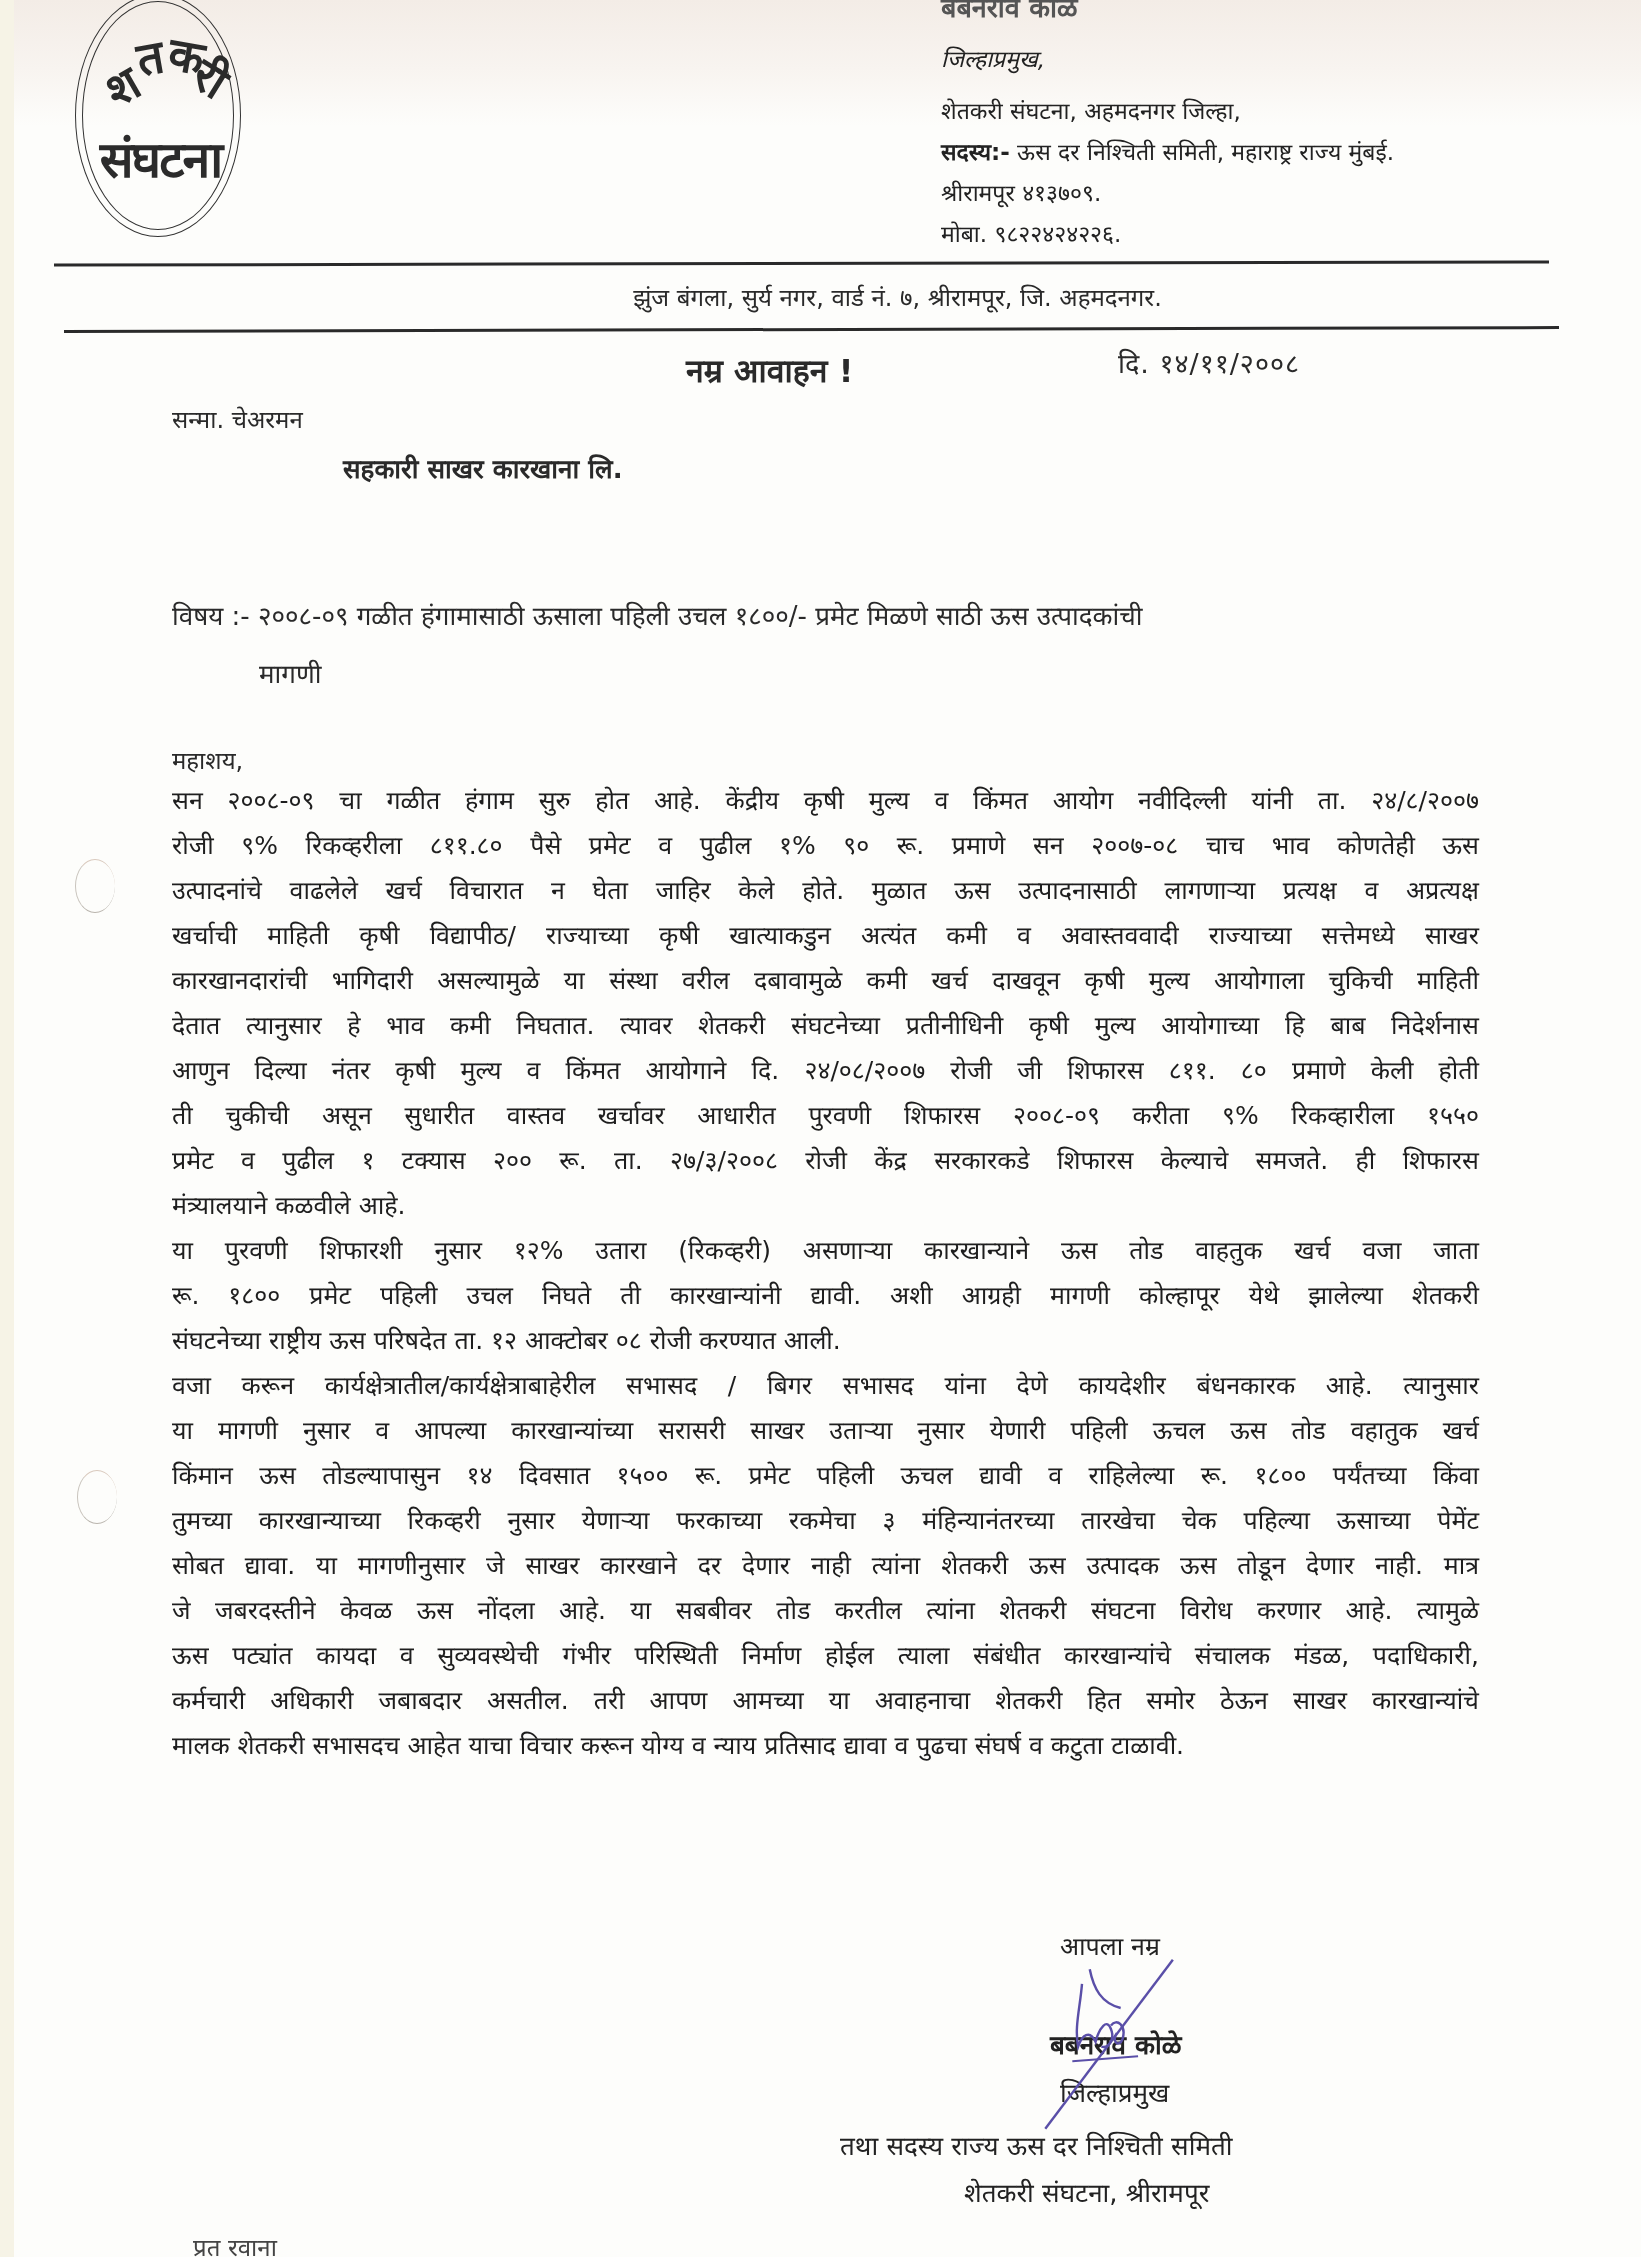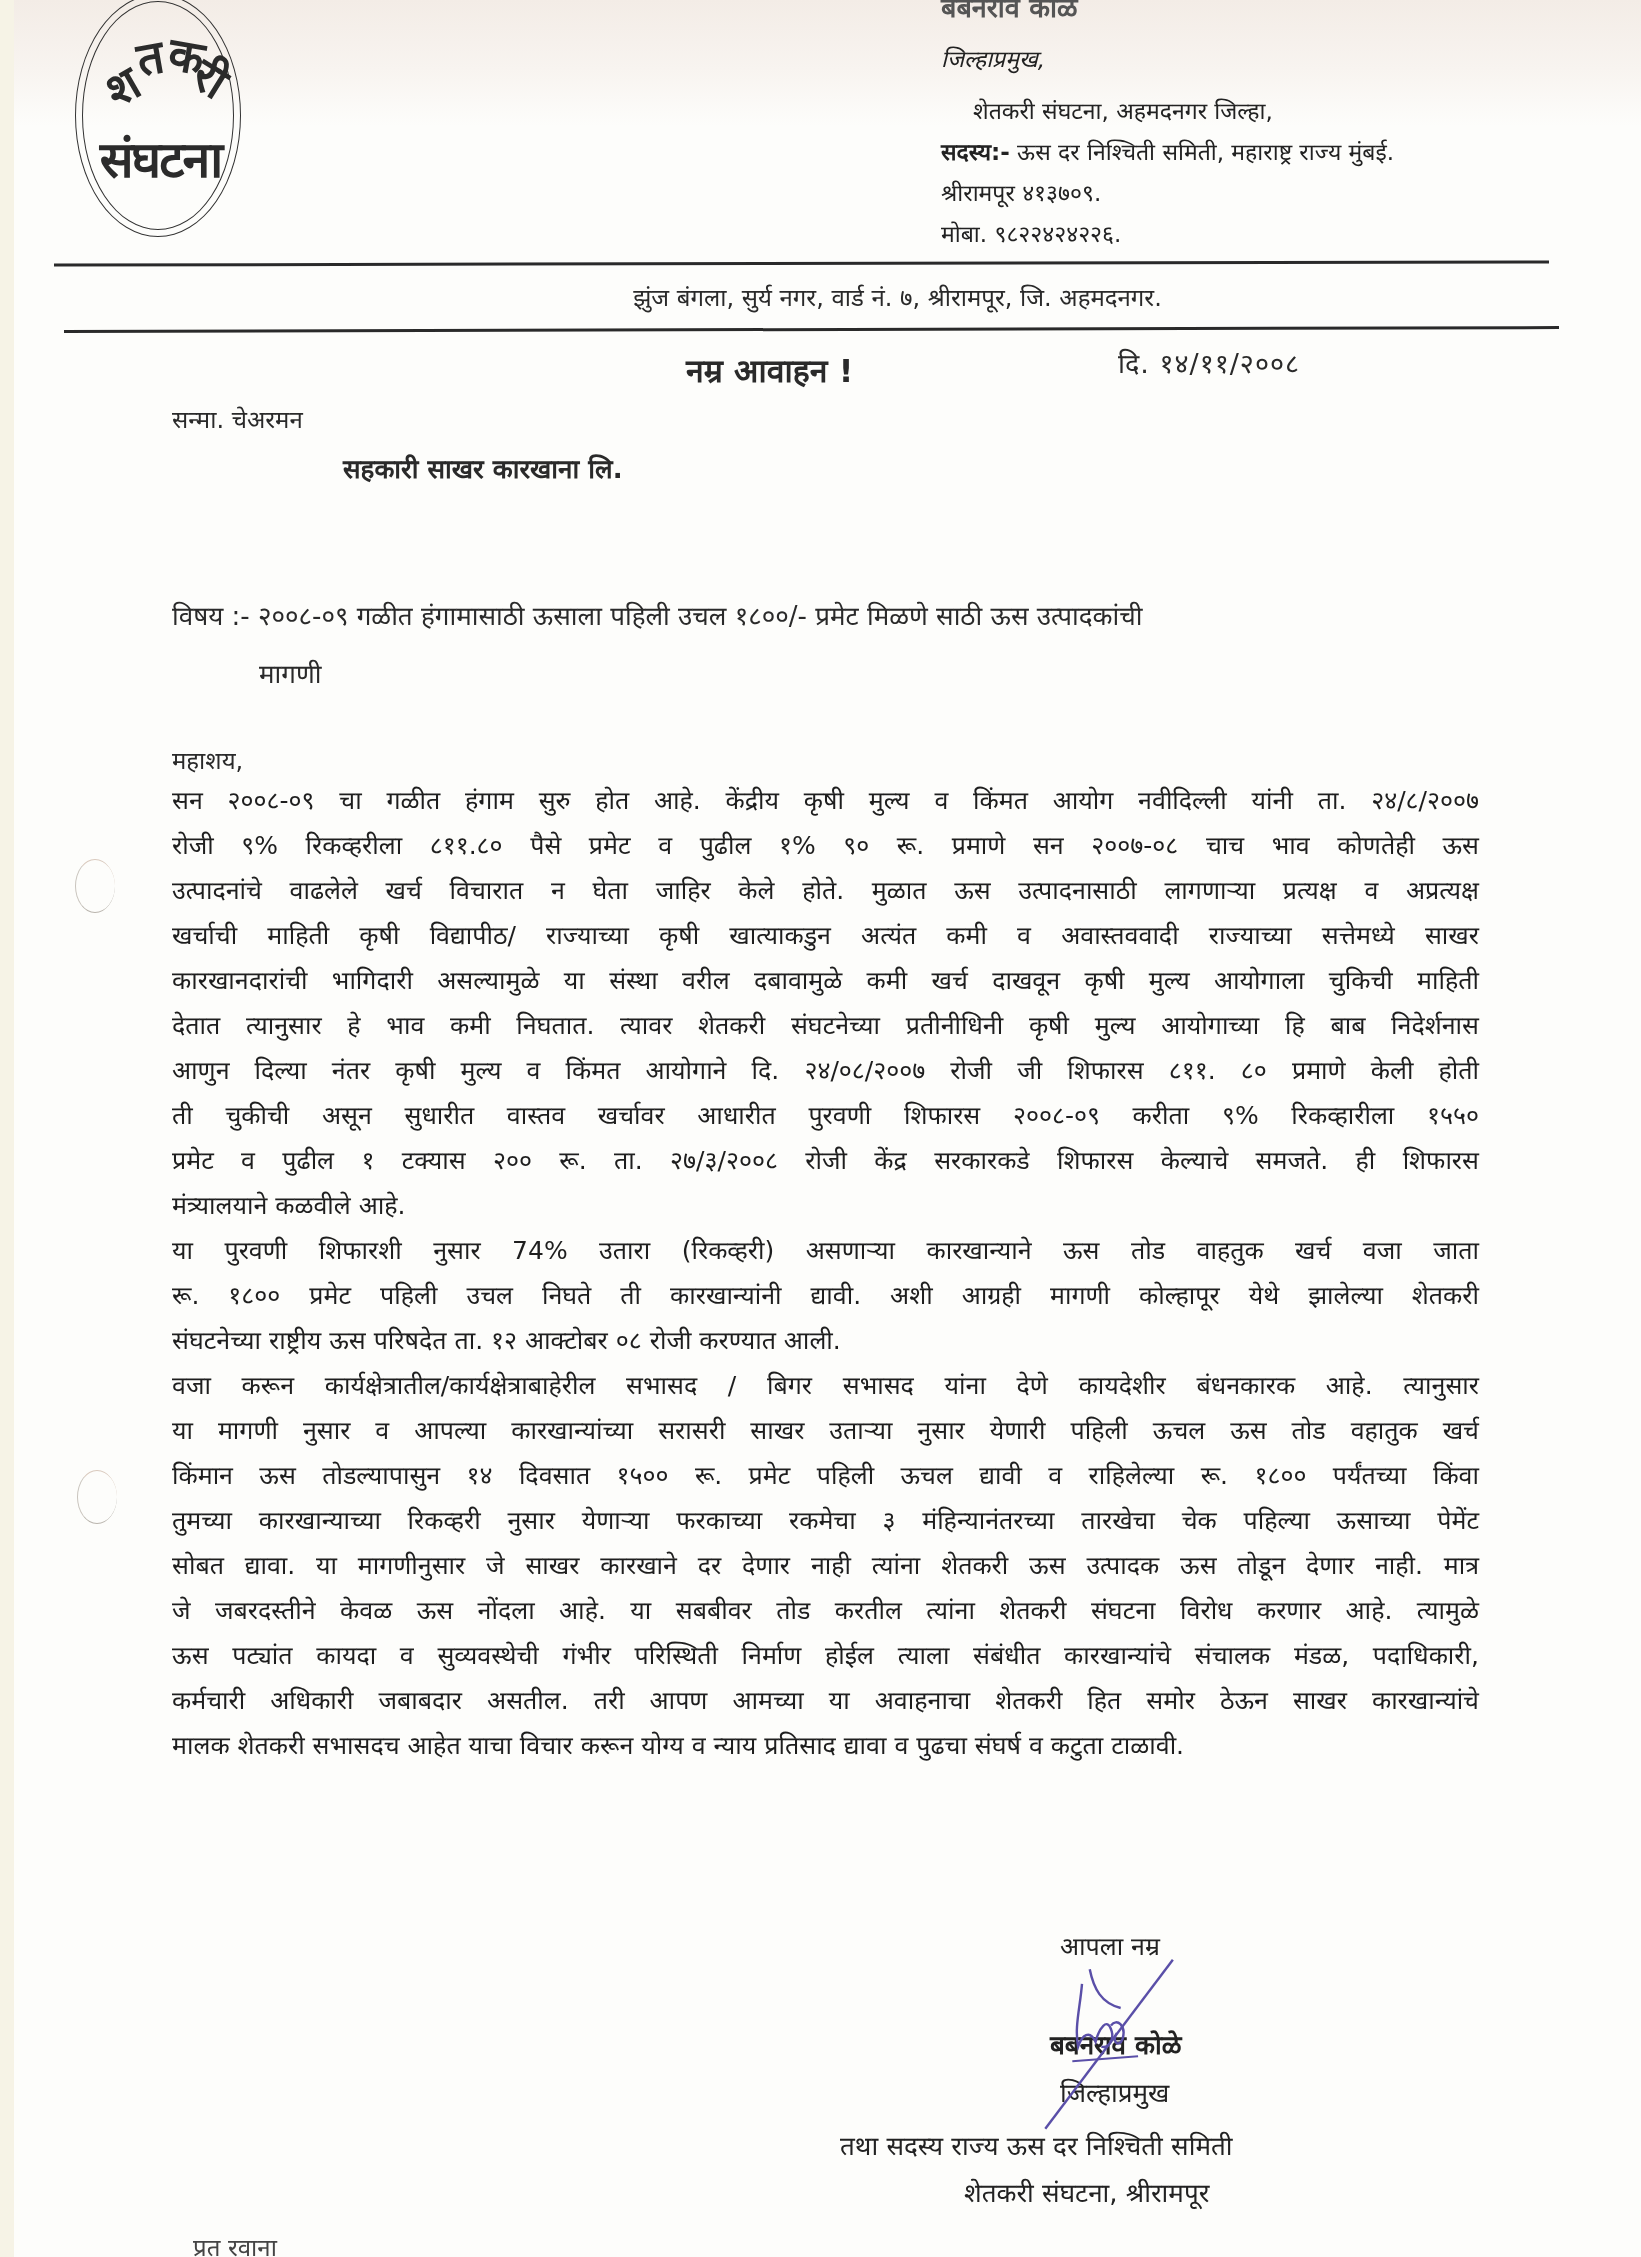--- a/index.html
+++ b/index.html
@@ -31,21 +31,21 @@
     position: absolute; font-size: 46px; font-weight: bold; color: #2b2b2b;
   }
   .logo-bottom {
     position: absolute; left: 95px; top: 124px; width: 131px; text-align: center;
     font-size: 50px; font-weight: bold; color: #2b2b2b; letter-spacing: -1.9px;
   }
   
   .hdr { position: absolute; left: 941px; font-size: 23px; color: #222; white-space: nowrap; }
   .hdr.name { top: -11.6px; font-size: 27px; font-weight: bold; color: #555; }
   .hdr.l1 { top: 42px; font-style: italic; }
-  .hdr.l2 { top: 94px; margin-left: 32px; }
+  .hdr.l2 { top: 94px; }
   .hdr.l3 { top: 135px; }
   .hdr.l3 b { font-weight: bold; }
   .hdr.l4 { top: 176px; }
   .hdr.l5 { top: 217px; }
   .rule {
     position: absolute; height: 2.9px; background: #2a2a2a;
   }
   .rule1 { left: 54px; top: 262px; width: 1495px; transform: rotate(-0.12deg); }
   .rule2 { left: 64px; top: 328px; width: 1495px; transform: rotate(-0.15deg); }
   .address {
@@ -127,21 +127,21 @@
     <span class="ln">सन २००८-०९ चा गळीत हंगाम सुरु होत आहे. केंद्रीय कृषी मुल्य व किंमत आयोग नवीदिल्ली यांनी  ता. २४/८/२००७</span>
     <span class="ln">रोजी ९% रिकव्हरीला ८११.८० पैसे प्रमेट व पुढील १% ९० रू. प्रमाणे सन २००७-०८ चाच भाव कोणतेही ऊस</span>
     <span class="ln">उत्पादनांचे वाढलेले खर्च विचारात न घेता जाहिर केले होते. मुळात ऊस उत्पादनासाठी लागणाऱ्या प्रत्यक्ष  व अप्रत्यक्ष</span>
     <span class="ln">खर्चाची माहिती कृषी विद्यापीठ/ राज्याच्या कृषी खात्याकडुन अत्यंत कमी व अवास्तववादी राज्याच्या सत्तेमध्ये साखर</span>
     <span class="ln">कारखानदारांची भागिदारी असल्यामुळे या संस्था वरील दबावामुळे कमी खर्च दाखवून कृषी मुल्य आयोगाला चुकिची माहिती</span>
     <span class="ln">देतात त्यानुसार हे भाव कमी निघतात. त्यावर शेतकरी संघटनेच्या प्रतीनीधिनी कृषी मुल्य आयोगाच्या हि बाब निदेर्शनास</span>
     <span class="ln">आणुन दिल्या नंतर कृषी मुल्य व किंमत आयोगाने दि. २४/०८/२००७ रोजी जी शिफारस ८११. ८० प्रमाणे केली होती</span>
     <span class="ln">ती चुकीची असून सुधारीत वास्तव खर्चावर आधारीत पुरवणी शिफारस २००८-०९ करीता ९% रिकव्हारीला १५५०</span>
     <span class="ln">प्रमेट व पुढील १ टक्यास २०० रू. ता. २७/३/२००८ रोजी केंद्र सरकारकडे शिफारस केल्याचे समजते. ही शिफारस</span>
     <span class="ln last">मंत्र्यालयाने कळवीले आहे.</span>
-    <span class="ln">या पुरवणी शिफारशी नुसार 74% उतारा (रिकव्हरी) असणाऱ्या कारखान्याने ऊस तोड वाहतुक खर्च वजा जाता</span>
+    <span class="ln">या पुरवणी शिफारशी नुसार १२% उतारा (रिकव्हरी) असणाऱ्या कारखान्याने ऊस तोड वाहतुक खर्च वजा जाता</span>
     <span class="ln">रू. १८०० प्रमेट पहिली उचल निघते ती कारखान्यांनी द्यावी. अशी आग्रही मागणी कोल्हापूर येथे झालेल्या शेतकरी</span>
     <span class="ln last">संघटनेच्या राष्ट्रीय ऊस परिषदेत ता. १२ आक्टोबर ०८ रोजी करण्यात आली.</span>
     <span class="ln">वजा करून कार्यक्षेत्रातील/कार्यक्षेत्राबाहेरील सभासद / बिगर सभासद यांना देणे कायदेशीर बंधनकारक आहे. त्यानुसार</span>
     <span class="ln">या मागणी नुसार व आपल्या कारखान्यांच्या सरासरी साखर उताऱ्या नुसार येणारी पहिली ऊचल ऊस तोड वहातुक    खर्च</span>
     <span class="ln">किंमान ऊस तोडल्यापासुन १४ दिवसात १५०० रू. प्रमेट पहिली ऊचल द्यावी व राहिलेल्या रू. १८०० पर्यंतच्या किंवा</span>
     <span class="ln">तुमच्या कारखान्याच्या रिकव्हरी नुसार येणाऱ्या फरकाच्या रकमेचा ३ मंहिन्यानंतरच्या तारखेचा चेक पहिल्या ऊसाच्या पेमेंट</span>
     <span class="ln">सोबत द्यावा. या मागणीनुसार जे साखर कारखाने दर देणार नाही त्यांना शेतकरी ऊस उत्पादक ऊस तोडून देणार नाही. मात्र</span>
     <span class="ln">जे जबरदस्तीने केवळ ऊस नोंदला आहे. या सबबीवर तोड करतील त्यांना शेतकरी संघटना विरोध करणार आहे. त्यामुळे</span>
     <span class="ln">ऊस पट्यांत कायदा व सुव्यवस्थेची गंभीर परिस्थिती निर्माण होईल त्याला संबंधीत कारखान्यांचे संचालक मंडळ, पदाधिकारी,</span>
     <span class="ln">कर्मचारी अधिकारी जबाबदार असतील. तरी आपण आमच्या या अवाहनाचा शेतकरी हित समोर ठेऊन साखर कारखान्यांचे</span>

